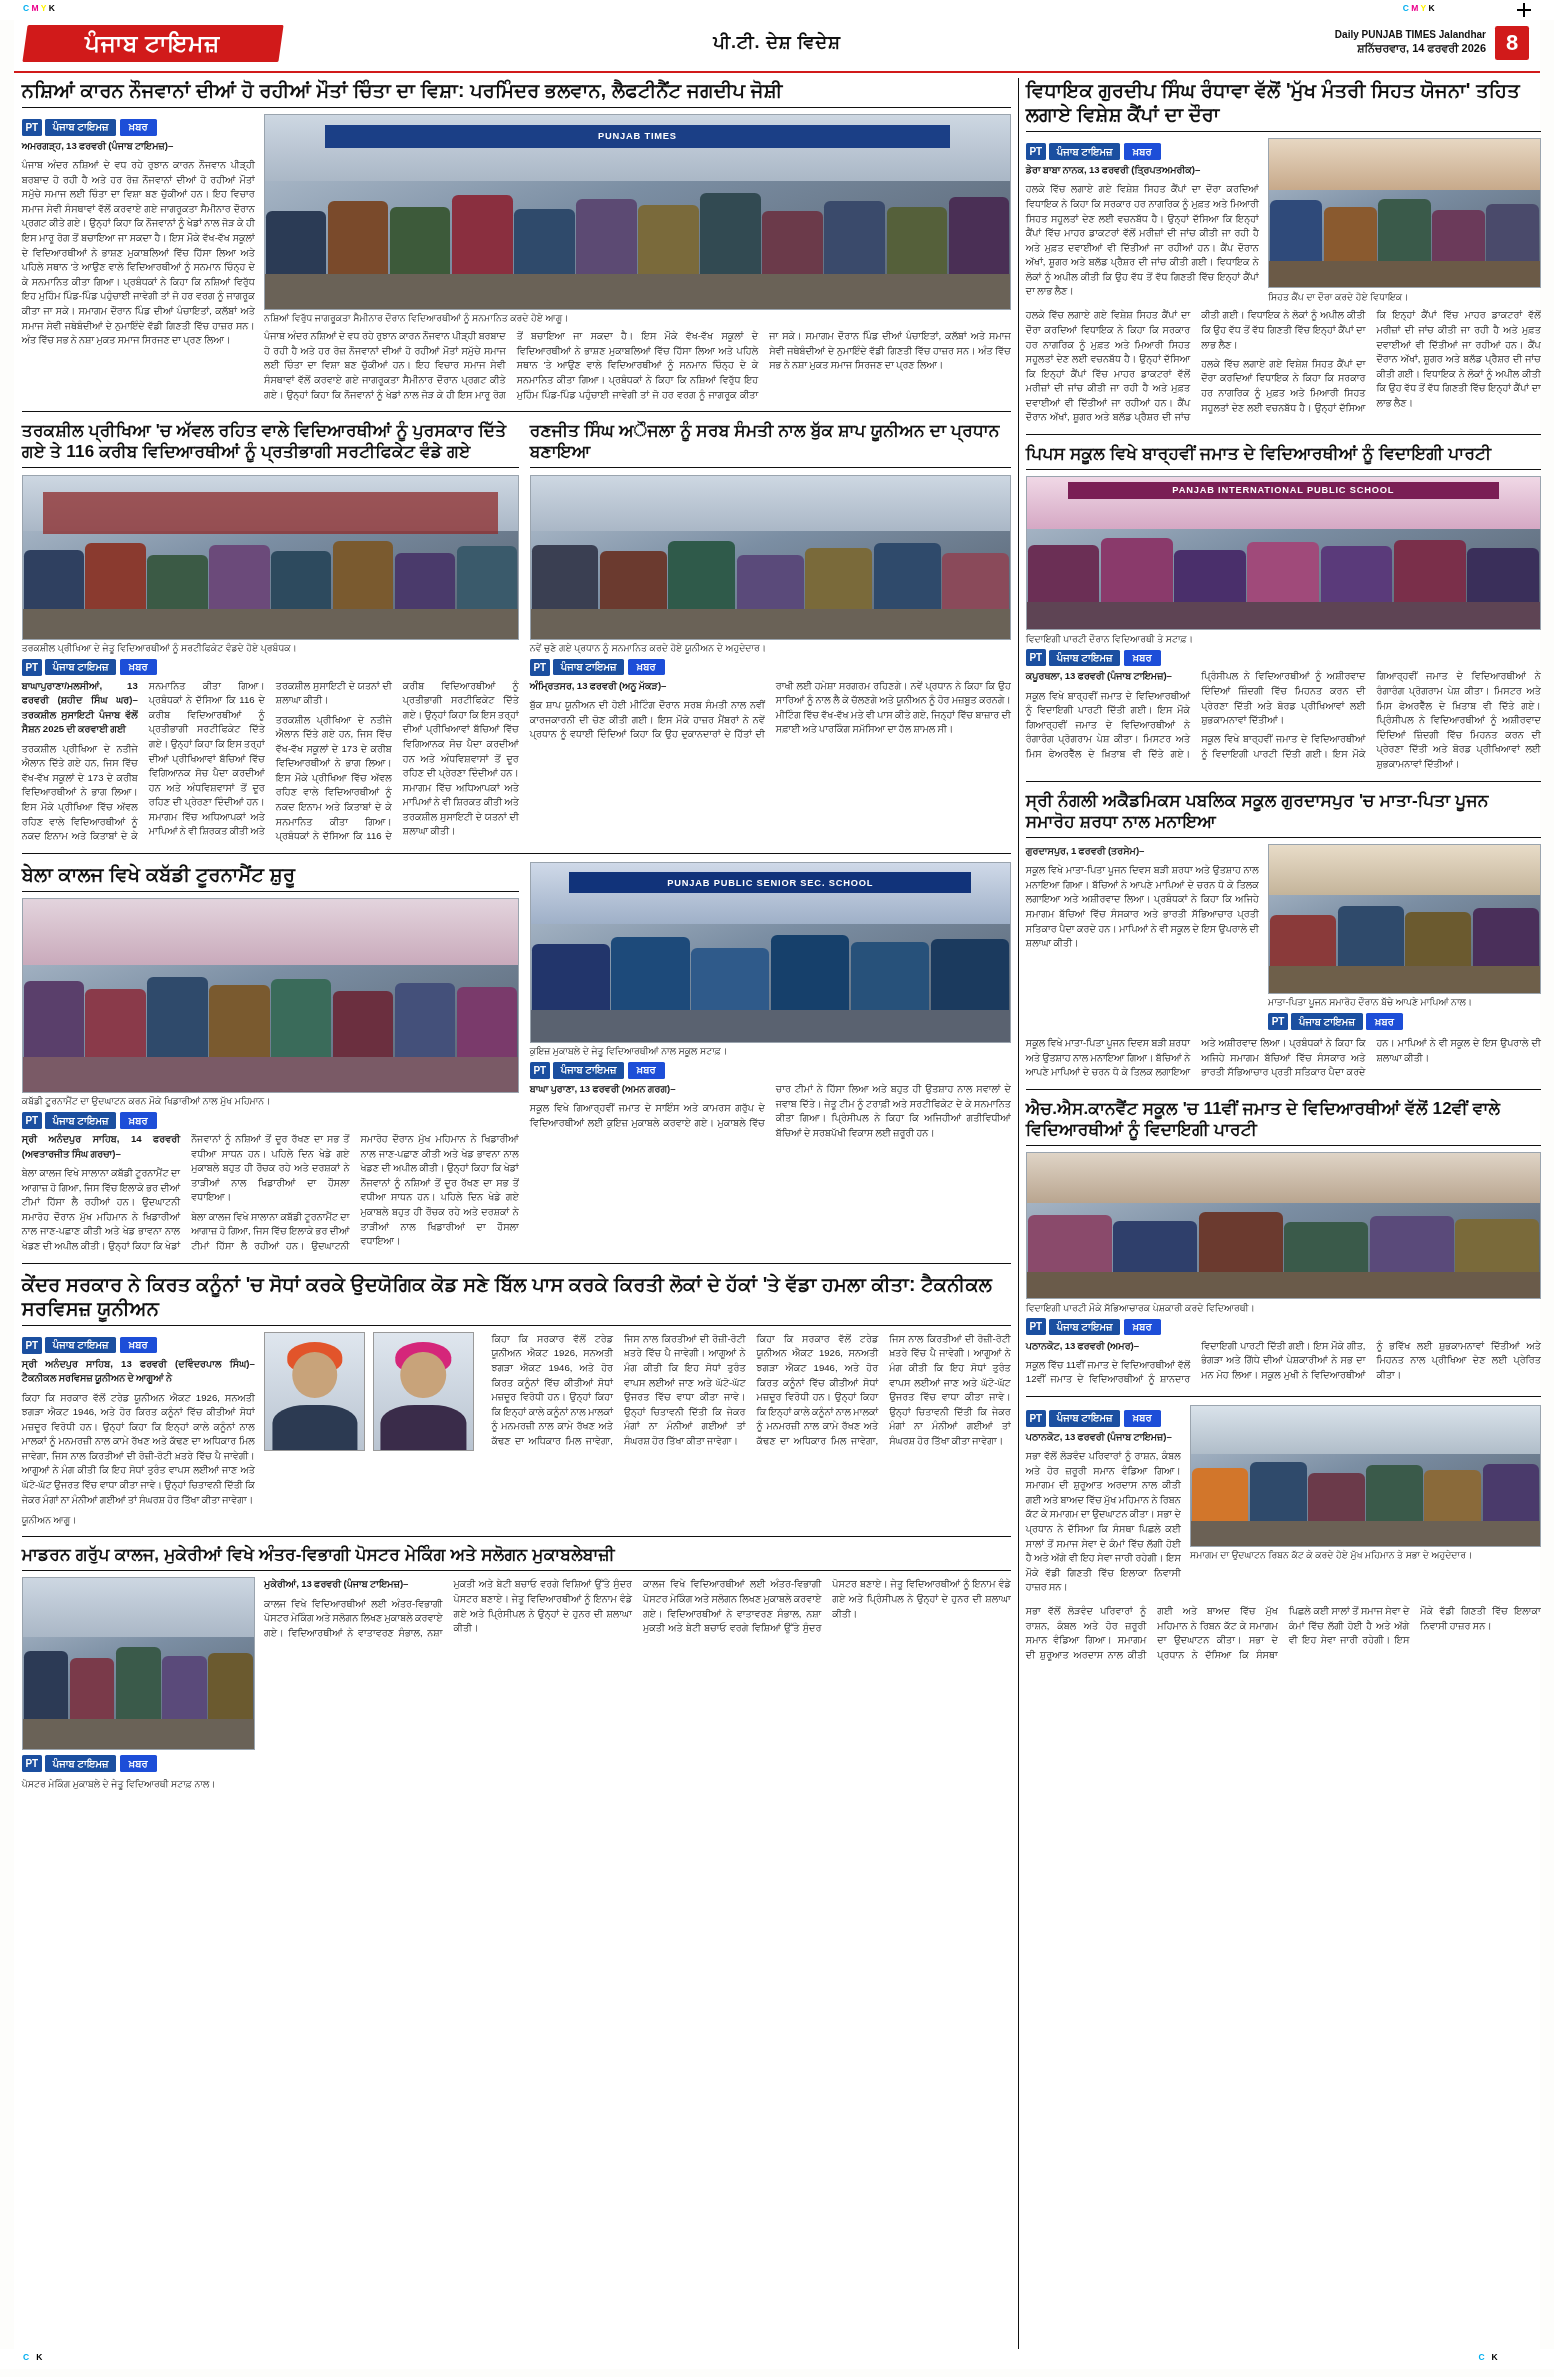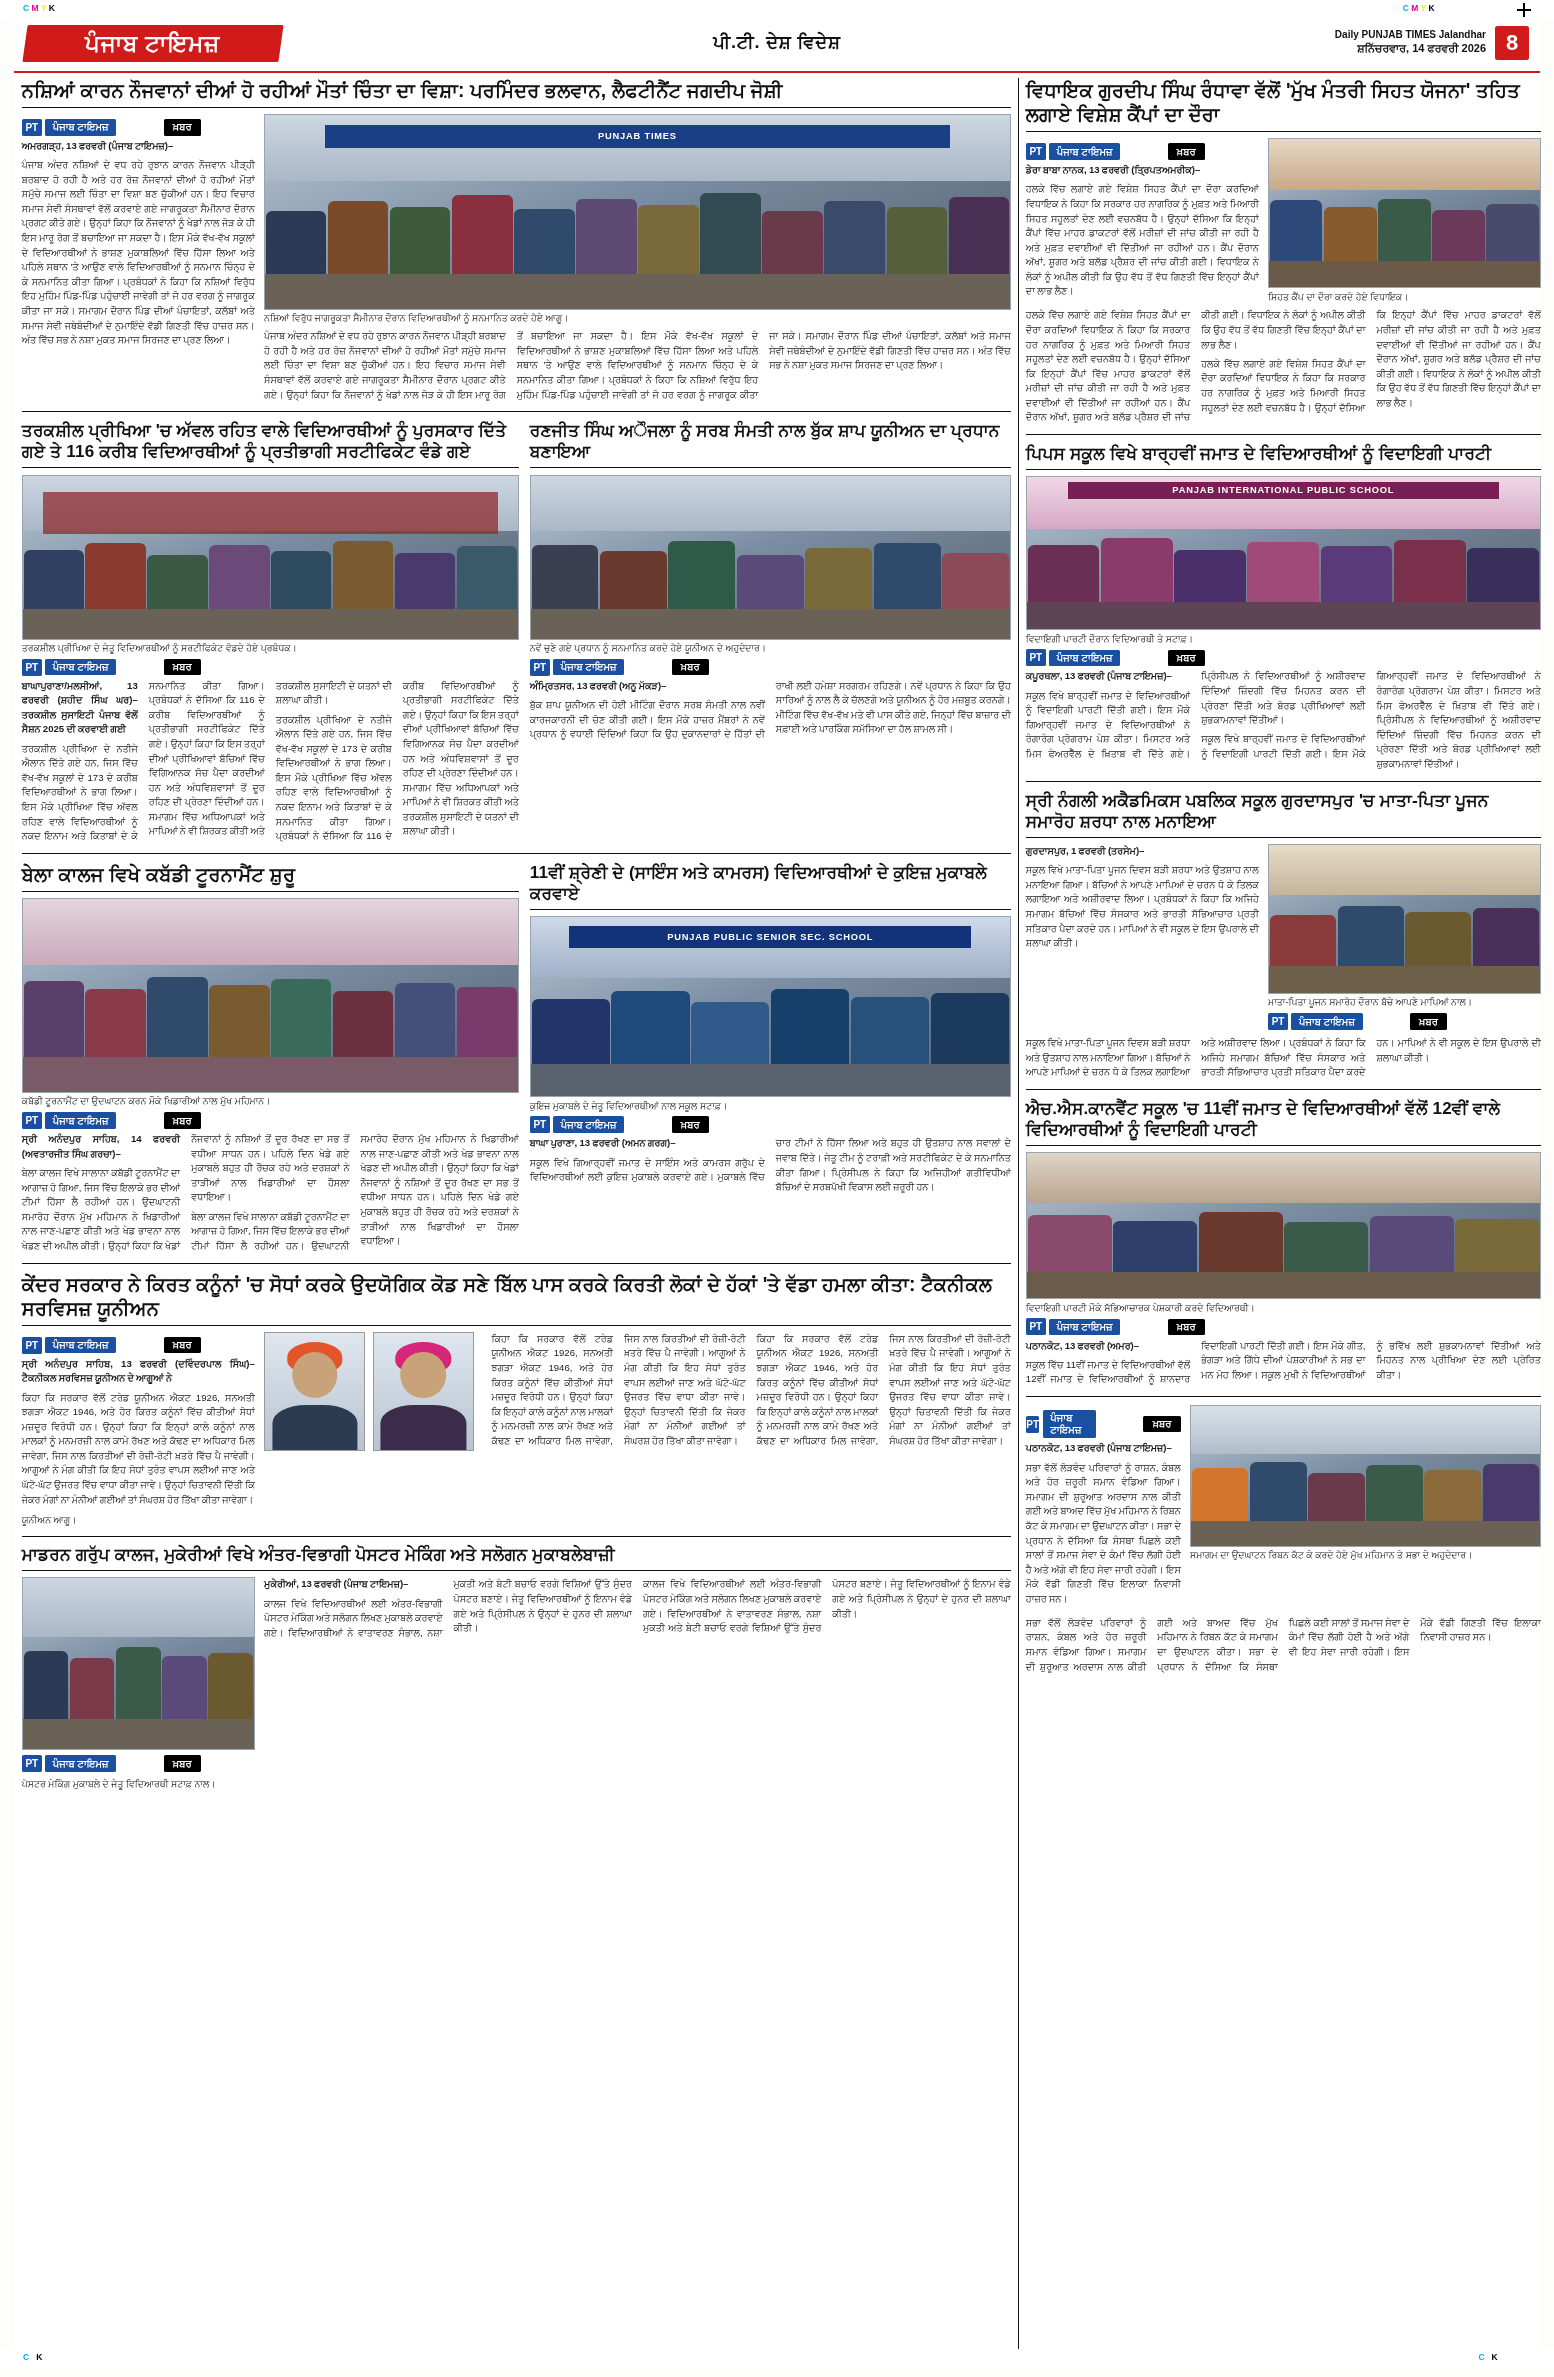--- a/index.html
+++ b/index.html
@@ -71,21 +71,21 @@
   
   .ptbadge{display:flex;align-items:center;gap:3.1px;margin:4.7px 0 3.1px;}
   .ptbadge .mark{
     width:20px;height:17px;background:#1b4fa0;color:#fff;font-size:10px;font-weight:bold;
     display:flex;align-items:center;justify-content:center;border-radius:1.6px;
   }
   .ptbadge .nm{
     background:#1b4fa0;color:#fff;font-size:10px;font-weight:bold;padding:2.3px 7.8px;border-radius:1.6px;
   }
   .ptbadge .kh{
-    background:#000000;color:#fff;font-size:10px;font-weight:bold;padding:2.3px 9.3px;border-radius:1.6px;margin-left:44px;
+    background:#1d4ed8;color:#fff;font-size:10px;font-weight:bold;padding:2.3px 9.3px;border-radius:1.6px;
   }
 
   .body-text{
     font-size:9.6px;line-height:1.52;color:#1a1a1a;text-align:justify;
     word-spacing:-0.4px;
   }
   .body-text p{margin:0 0 4.7px;}
   .cols2{column-count:2;column-gap:11px;}
   .cols3{column-count:3;column-gap:11px;}
   .cols4{column-count:4;column-gap:11px;}
@@ -267,21 +267,20 @@
               <div class="kh">ਖ਼ਬਰ</div>
             </div>
             <div class="body-text cols3">
               <p><b>ਸ੍ਰੀ ਅਨੰਦਪੁਰ ਸਾਹਿਬ, 14 ਫਰਵਰੀ (ਅਵਤਾਰਜੀਤ ਸਿੰਘ ਗਰਚਾ)–</b></p>
               <p>ਬੇਲਾ ਕਾਲਜ ਵਿਖੇ ਸਾਲਾਨਾ ਕਬੱਡੀ ਟੂਰਨਾਮੈਂਟ ਦਾ ਆਗਾਜ਼ ਹੋ ਗਿਆ, ਜਿਸ ਵਿੱਚ ਇਲਾਕੇ ਭਰ ਦੀਆਂ ਟੀਮਾਂ ਹਿੱਸਾ ਲੈ ਰਹੀਆਂ ਹਨ। ਉਦਘਾਟਨੀ ਸਮਾਰੋਹ ਦੌਰਾਨ ਮੁੱਖ ਮਹਿਮਾਨ ਨੇ ਖਿਡਾਰੀਆਂ ਨਾਲ ਜਾਣ-ਪਛਾਣ ਕੀਤੀ ਅਤੇ ਖੇਡ ਭਾਵਨਾ ਨਾਲ ਖੇਡਣ ਦੀ ਅਪੀਲ ਕੀਤੀ। ਉਨ੍ਹਾਂ ਕਿਹਾ ਕਿ ਖੇਡਾਂ ਨੌਜਵਾਨਾਂ ਨੂੰ ਨਸ਼ਿਆਂ ਤੋਂ ਦੂਰ ਰੱਖਣ ਦਾ ਸਭ ਤੋਂ ਵਧੀਆ ਸਾਧਨ ਹਨ। ਪਹਿਲੇ ਦਿਨ ਖੇਡੇ ਗਏ ਮੁਕਾਬਲੇ ਬਹੁਤ ਹੀ ਰੌਚਕ ਰਹੇ ਅਤੇ ਦਰਸ਼ਕਾਂ ਨੇ ਤਾੜੀਆਂ ਨਾਲ ਖਿਡਾਰੀਆਂ ਦਾ ਹੌਸਲਾ ਵਧਾਇਆ।</p>
               <p>ਬੇਲਾ ਕਾਲਜ ਵਿਖੇ ਸਾਲਾਨਾ ਕਬੱਡੀ ਟੂਰਨਾਮੈਂਟ ਦਾ ਆਗਾਜ਼ ਹੋ ਗਿਆ, ਜਿਸ ਵਿੱਚ ਇਲਾਕੇ ਭਰ ਦੀਆਂ ਟੀਮਾਂ ਹਿੱਸਾ ਲੈ ਰਹੀਆਂ ਹਨ। ਉਦਘਾਟਨੀ ਸਮਾਰੋਹ ਦੌਰਾਨ ਮੁੱਖ ਮਹਿਮਾਨ ਨੇ ਖਿਡਾਰੀਆਂ ਨਾਲ ਜਾਣ-ਪਛਾਣ ਕੀਤੀ ਅਤੇ ਖੇਡ ਭਾਵਨਾ ਨਾਲ ਖੇਡਣ ਦੀ ਅਪੀਲ ਕੀਤੀ। ਉਨ੍ਹਾਂ ਕਿਹਾ ਕਿ ਖੇਡਾਂ ਨੌਜਵਾਨਾਂ ਨੂੰ ਨਸ਼ਿਆਂ ਤੋਂ ਦੂਰ ਰੱਖਣ ਦਾ ਸਭ ਤੋਂ ਵਧੀਆ ਸਾਧਨ ਹਨ। ਪਹਿਲੇ ਦਿਨ ਖੇਡੇ ਗਏ ਮੁਕਾਬਲੇ ਬਹੁਤ ਹੀ ਰੌਚਕ ਰਹੇ ਅਤੇ ਦਰਸ਼ਕਾਂ ਨੇ ਤਾੜੀਆਂ ਨਾਲ ਖਿਡਾਰੀਆਂ ਦਾ ਹੌਸਲਾ ਵਧਾਇਆ।</p>
             </div>
           </div>
 
           <div style="flex:1;">
-            <div class="hl mid">11ਵੀਂ ਸ਼੍ਰੇਣੀ ਦੇ (ਸਾਇੰਸ ਅਤੇ ਕਾਮਰਸ) ਵਿਦਿਆਰਥੀਆਂ ਦੇ ਕੁਇਜ਼ ਮੁਕਾਬਲੇ ਕਰਵਾਏ</div>
             <div class="photo blue" style="height:179px;">
               <div class="sky" style="background:linear-gradient(#cfd9e8,#9fb0c8)"></div>
               <div class="banner" style="background:#11337a;">PUNJAB PUBLIC SENIOR SEC. SCHOOL</div>
               <div class="people">
                 <div class="p" style="height:78%;background:#22356b"></div>
                 <div class="p" style="height:86%;background:#1d4a7a"></div>
                 <div class="p" style="height:74%;background:#2f5a8a"></div>
                 <div class="p" style="height:88%;background:#16406b"></div>
                 <div class="p" style="height:80%;background:#27517a"></div>
                 <div class="p" style="height:84%;background:#1b3a5e"></div>

